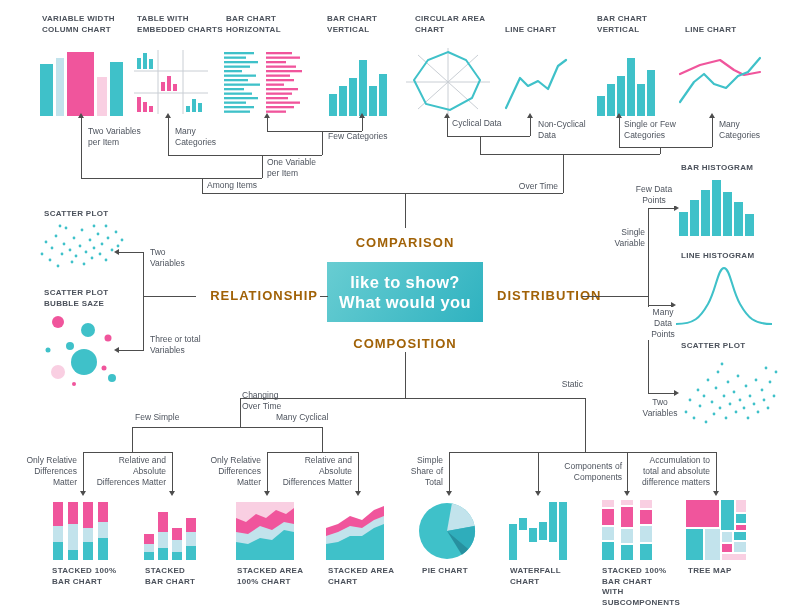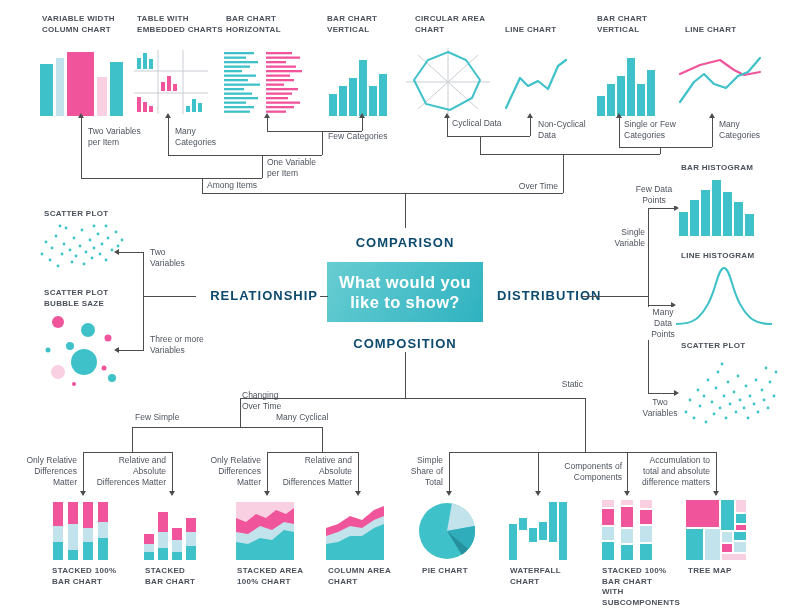--- a/index.html
+++ b/index.html
@@ -3,21 +3,21 @@
 <meta charset="utf-8">
 <style>
   html,body{margin:0;padding:0;background:#fff;}
   #stage{position:relative;width:800px;height:609px;background:#fff;overflow:hidden;
          font-family:"Liberation Sans",sans-serif;color:#4b515b;}
   .abs{position:absolute;}
   .hl{position:absolute;height:1px;background:#4d4d4d;}
   .vl{position:absolute;width:1px;background:#4d4d4d;}
   .tl{position:absolute;font-size:8px;font-weight:bold;letter-spacing:.3px;line-height:10.5px;color:#4b515b;}
   .el{position:absolute;font-size:8.5px;line-height:11px;color:#4e545e;}
-  .bl{position:absolute;font-size:13px;font-weight:bold;letter-spacing:1px;color:#0c4a6e;line-height:14px;}
+  .bl{position:absolute;font-size:13px;font-weight:bold;letter-spacing:1px;color:#a16207;line-height:14px;}
   .r{text-align:right;} .c{text-align:center;}
   .ah{position:absolute;width:0;height:0;}
   .ah.up{border-left:3px solid transparent;border-right:3px solid transparent;border-bottom:5px solid #4d4d4d;}
   .ah.dn{border-left:3px solid transparent;border-right:3px solid transparent;border-top:5px solid #4d4d4d;}
   .ah.lf{border-top:3px solid transparent;border-bottom:3px solid transparent;border-right:5px solid #4d4d4d;}
   .ah.rt{border-top:3px solid transparent;border-bottom:3px solid transparent;border-left:5px solid #4d4d4d;}
   #qbox{position:absolute;left:327px;top:262px;width:156px;height:60px;
         background:linear-gradient(125deg,#68cdd2 0%,#2fb2c0 100%);
         display:flex;flex-direction:column;align-items:center;justify-content:center;}
   #qbox span{color:#fff;font-size:16.5px;font-weight:bold;line-height:20px;letter-spacing:.4px;}
@@ -186,36 +186,36 @@
   <div class="el" style="left:267px;top:157px;width:56px">One Variable per Item</div>
   <div class="el" style="left:207px;top:180px;width:60px">Among Items</div>
   <div class="el" style="left:452px;top:118px;width:62px">Cyclical Data</div>
   <div class="el" style="left:538px;top:119px;width:54px">Non-Cyclical Data</div>
   <div class="el" style="left:624px;top:119px;width:58px">Single or Few Categories</div>
   <div class="el" style="left:719px;top:119px;width:46px">Many Categories</div>
   <div class="el r" style="left:505px;top:181px;width:53px">Over Time</div>
 
   <div class="bl c" style="left:330px;top:236px;width:150px">COMPARISON</div>
   <div id="qbox">
+    <span>like to show?</span>
     <span>What would you</span>
-    <span>like to show?</span>
   </div>
   <div class="bl r" style="left:200px;top:289px;width:118px">RELATIONSHIP</div>
   <div class="bl" style="left:497px;top:289px;width:120px">DISTRIBUTION</div>
   <div class="bl c" style="left:330px;top:337px;width:150px">COMPOSITION</div>
 
   <div class="hl" style="left:143px;top:296px;width:53px"></div>
   <div class="hl" style="left:320px;top:296px;width:8px"></div>
   <div class="vl" style="left:143px;top:252px;height:98px"></div>
   <div class="hl" style="left:118px;top:252px;width:26px"></div>
   <div class="hl" style="left:118px;top:350px;width:26px"></div>
   <div class="ah lf" style="left:114px;top:249px"></div>
   <div class="ah lf" style="left:114px;top:347px"></div>
   <div class="el" style="left:150px;top:247px;width:42px">Two Variables</div>
-  <div class="el" style="left:150px;top:334px;width:60px">Three or more Variables</div>
+  <div class="el" style="left:150px;top:334px;width:60px">Three or total Variables</div>
 
   <div class="tl" style="left:44px;top:209px;width:80px">SCATTER PLOT</div>
   <div class="abs" style="left:36px;top:220px">
     <svg width="92" height="56" viewBox="0 0 92 56">
         <g fill="#3fc1c9">
       <circle cx="6" cy="34" r="1.4"></circle>
           <circle cx="10" cy="22" r="1.4"></circle>
           <circle cx="14" cy="40" r="1.4"></circle>
           <circle cx="16" cy="28" r="1.4"></circle>
       <circle cx="20" cy="16" r="1.4"></circle>
@@ -477,19 +477,19 @@
       <rect x="36" y="44" width="10" height="8" fill="#f0559c"></rect>
         <rect x="48" y="32" width="12" height="8" fill="#3fc1c9"></rect>
       <rect x="48" y="42" width="12" height="10" fill="#c2e3ec"></rect>
         <rect x="36" y="54" width="24" height="6" fill="#f9cfe2"></rect>
     </svg>
   </div>
 
   <div class="tl" style="left:52px;top:566px;width:70px">STACKED 100% BAR CHART</div>
   <div class="tl" style="left:145px;top:566px;width:60px">STACKED BAR CHART</div>
   <div class="tl" style="left:237px;top:566px;width:66px">STACKED AREA 100% CHART</div>
-  <div class="tl" style="left:328px;top:566px;width:66px">COLUMN AREA CHART</div>
+  <div class="tl" style="left:328px;top:566px;width:66px">STACKED AREA CHART</div>
   <div class="tl" style="left:422px;top:566px;width:60px">PIE CHART</div>
   <div class="tl" style="left:510px;top:566px;width:56px">WATERFALL CHART</div>
   <div class="tl" style="left:602px;top:566px;width:70px">STACKED 100% BAR CHART WITH SUBCOMPONENTS</div>
   <div class="tl" style="left:688px;top:566px;width:60px">TREE MAP</div>
 
 </div>
 
 </body></html>

